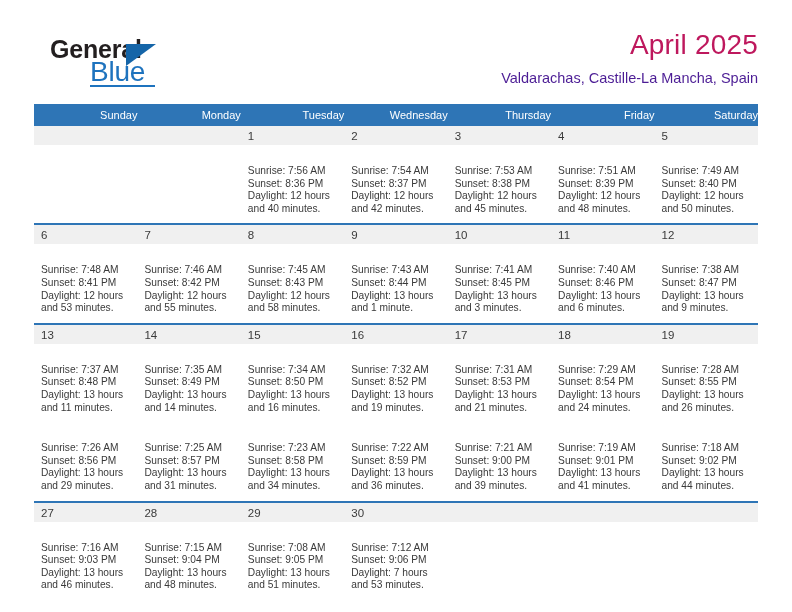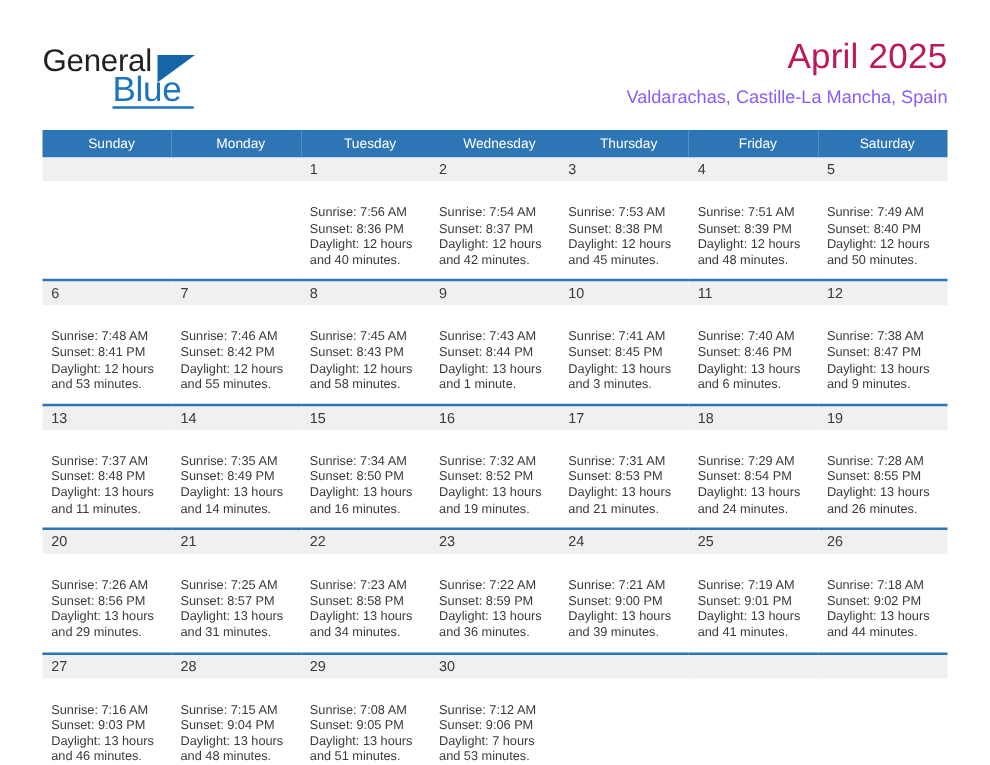--- a/index.html
+++ b/index.html
@@ -31,27 +31,27 @@
 
   .logo {
     position: absolute;
     left: 0;
     top: 8px;
     width: 170px;
     height: 52px;
   }
   .logo-general {
     position: absolute;
-    left: 0;
+    left: 16px;
     top: 0;
     font-size: 25px;
     line-height: 27px;
     color: #231f20;
     letter-spacing: -0.2px;
-    font-weight: 400;
+    font-weight: 700;
   }
   .logo-blue {
     position: absolute;
     left: 56px;
     top: 22px;
     font-size: 28px;
     line-height: 27px;
     color: #1e73be;
     letter-spacing: -0.2px;
     font-weight: 400;
@@ -84,40 +84,40 @@
     font-size: 28px;
     line-height: 34px;
     color: #be185d;
     font-weight: 400;
     letter-spacing: 0.2px;
   }
   .cal-subtitle {
     margin-top: 7px;
     font-size: 14.5px;
     line-height: 18px;
-    color: #8b5cf6;
+    color: #4c1d95;
     font-weight: 400;
   }
 
   
   .calendar {
     position: absolute;
     left: 34px;
     top: 104px;
     width: 724px;
     border-collapse: collapse;
     table-layout: fixed;
   }
 
   .calendar th {
     background: #2e75b6;
     color: #ffffff;
     font-size: 11px;
     font-weight: 400;
-    text-align: center;
+    text-align: right;
     padding: 5px 0 5px 7px;
     height: 21px;
     border: none;
   }
 
   .daynum-row td {
     background: #f0f0f0;
     font-size: 11.5px;
     color: #3a3a3a;
     padding: 3px 0 2px 7px;
@@ -305,29 +305,20 @@
             <div>Sunrise: 7:29 AM</div>
             <div>Sunset: 8:54 PM</div>
             <div class="wrap">Daylight: 13 hours and 24 minutes.</div>
           </td>
           <td>
             <div>Sunrise: 7:28 AM</div>
             <div>Sunset: 8:55 PM</div>
             <div class="wrap">Daylight: 13 hours and 26 minutes.</div>
           </td>
         </tr>
-        <tr class="daynum-row">
-          <td>20</td>
-          <td>21</td>
-          <td>22</td>
-          <td>23</td>
-          <td>24</td>
-          <td>25</td>
-          <td>26</td>
-        </tr>
         <tr class="info-row">
           <td>
             <div>Sunrise: 7:26 AM</div>
             <div>Sunset: 8:56 PM</div>
             <div class="wrap">Daylight: 13 hours and 29 minutes.</div>
           </td>
           <td>
             <div>Sunrise: 7:25 AM</div>
             <div>Sunset: 8:57 PM</div>
             <div class="wrap">Daylight: 13 hours and 31 minutes.</div>

